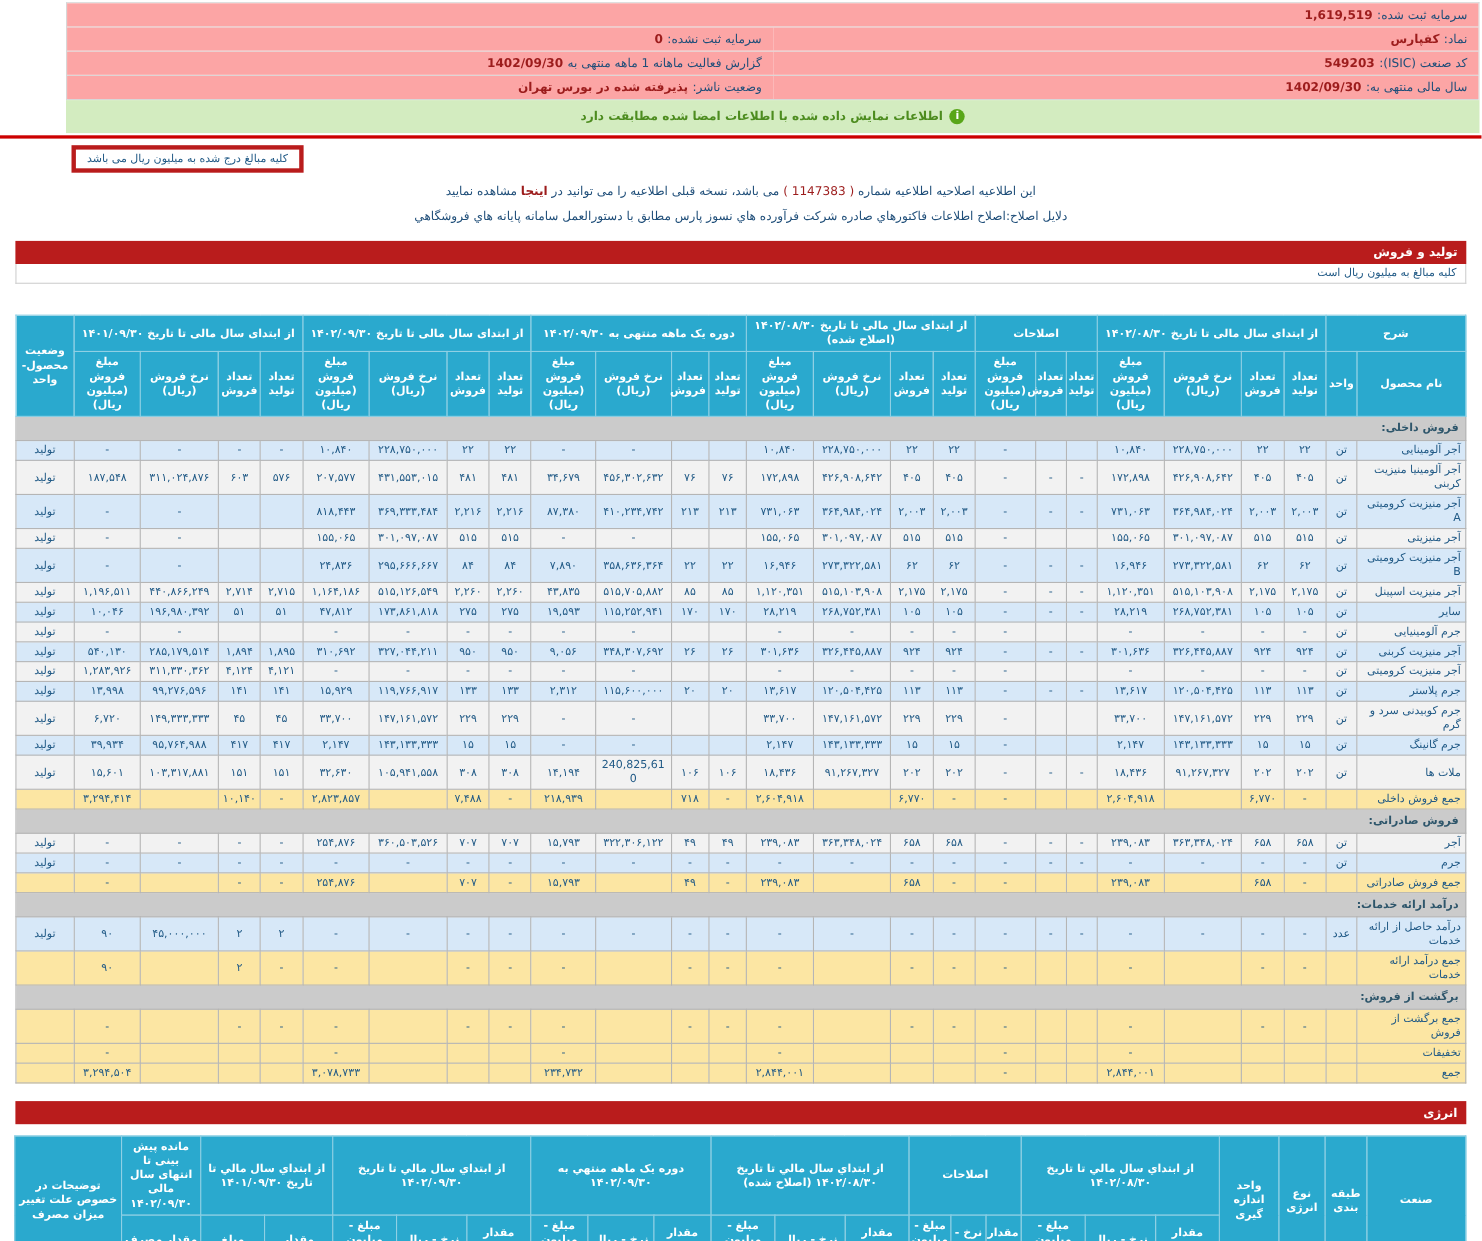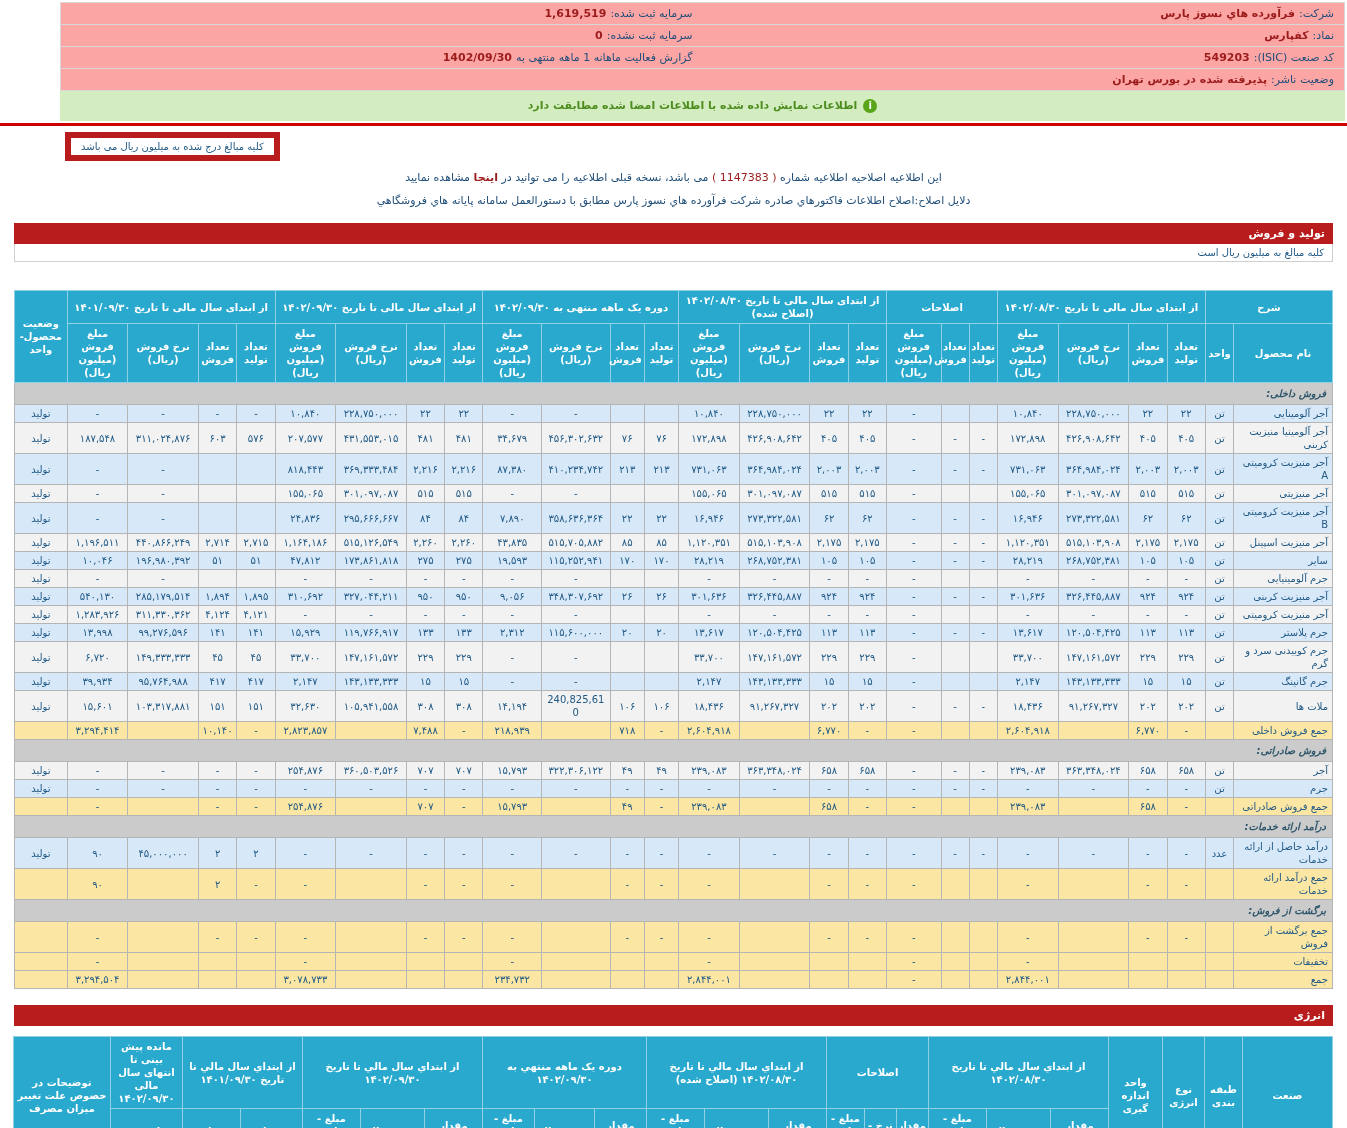--- a/index.html
+++ b/index.html
@@ -11,56 +11,56 @@
   .ti-row{display:flex;border-bottom:1px solid #d7d7d7;}
   .ti-cell{flex:1;padding:3px 10px;line-height:15px;background:#fca5a5;}
   .ti-cell .lbl{color:#1f4e79;}
   .ti-cell .val{color:#9c1c1c;font-weight:bold;margin-right:4px;}
   
   .green-bar{margin:0 2px 0 60px;background:#d3ecc0;text-align:center;padding:8px 0;color:#4d8c1f;font-weight:bold;}
   .info-icon{display:inline-block;width:14px;height:14px;line-height:14px;border-radius:50%;background:#58a618;color:#fff;text-align:center;font-weight:bold;font-size:10px;margin-left:6px;vertical-align:middle;}
   .red-rule{height:3px;background:#cc0000;margin-top:2px;}
   
   .note-strip{margin:6px 0 0 0;text-align:left;}
-  .amounts-box{display:inline-block;margin-left:65px;border:6px solid #b91c1c;padding:3px 10px;color:#215a86;font-size:10px;}
+  .amounts-box{display:inline-block;margin-left:65px;border:4px solid #b91c1c;padding:3px 10px;color:#215a86;font-size:10px;}
   .center-line{text-align:center;margin:10px 0;color:#1f4e79;}
   .center-line a{color:#9c1c1c;text-decoration:none;font-weight:bold;cursor:pointer;}
   
   .section-bar{margin:16px 14px 0;background:#b91c1c;color:#fff;font-weight:bold;padding:4px 8px;font-size:11px;}
   .white-note{margin:0 14px;border:1px solid #cfcfcf;border-top:none;padding:3px 8px;font-size:10px;color:#215a86;background:#fff;}
   
   table.grid{border-collapse:collapse;table-layout:fixed;margin:28px 14px 0;width:1319px;}
   table.grid th{background:#2aa9ce;color:#fff;font-size:10px;font-weight:bold;border:1px solid #8fd0e4;padding:3px 2px;line-height:1.3;}
   table.grid td{border:1px solid #b5b5b5;font-size:10px;padding:2px 3px;text-align:center;vertical-align:middle;color:#215a86;line-height:1.3;word-wrap:break-word;}
   table.grid td.name{text-align:right;padding-right:4px;}
   tr.b td{background:#d7e8f8;}
   tr.w td{background:#f2f2f2;}
   tr.y td{background:#fce6a3;}
-  tr.sec td{background:#cbcbcb;color:#2e566b;font-weight:bold;text-align:right;padding:4px 6px;font-style:italic;}
+  tr.sec td{background:#cbcbcb;color:#2e566b;font-weight:bold;text-align:right;padding:4px 6px;}
   #energy-table{margin-top:10px;}
 </style>
 </head>
 <body>
 
 <div>
 
   <div class="top-info">
     <div class="ti-row">
-      <div class="ti-cell"><span class="lbl">شرکت:</span><span class="val">فرآورده هاي نسوز پارس</span></div>
       <div class="ti-cell"><span class="lbl">سرمایه ثبت شده:</span><span class="val ltr">1,619,519</span></div>
     </div>
     <div class="ti-row">
       <div class="ti-cell"><span class="lbl">نماد:</span><span class="val">کفپارس</span></div>
       <div class="ti-cell"><span class="lbl">سرمایه ثبت نشده:</span><span class="val ltr">0</span></div>
     </div>
     <div class="ti-row">
       <div class="ti-cell"><span class="lbl">کد صنعت (ISIC):</span><span class="val ltr">549203</span></div>
       <div class="ti-cell"><span class="lbl">گزارش فعالیت ماهانه 1 ماهه منتهی به</span><span class="val ltr">1402/09/30</span></div>
     </div>
     <div class="ti-row">
+      <div class="ti-cell"><span class="lbl">سال مالی منتهی به:</span><span class="val ltr">1402/09/30</span></div>
       <div class="ti-cell"><span class="lbl">وضعیت ناشر:</span><span class="val">پذيرفته شده در بورس تهران</span></div>
     </div>
   </div>
 
   <div class="green-bar">
     <span class="info-icon">i</span><span>اطلاعات نمایش داده شده با اطلاعات امضا شده مطابقت دارد</span>
   </div>
   <div class="red-rule"></div>
 
   <div class="note-strip">

